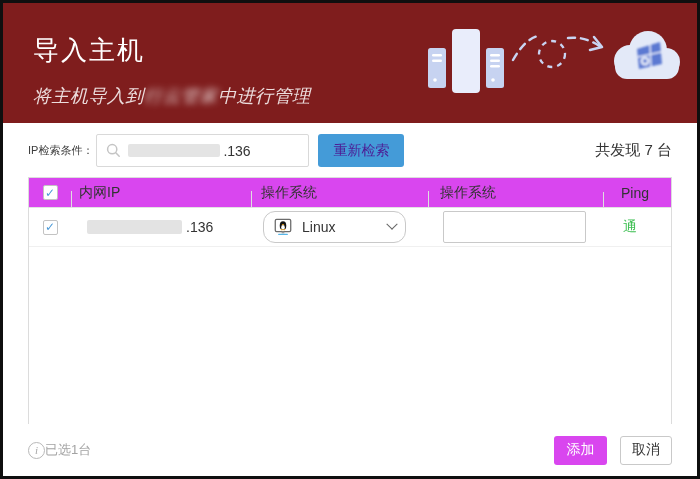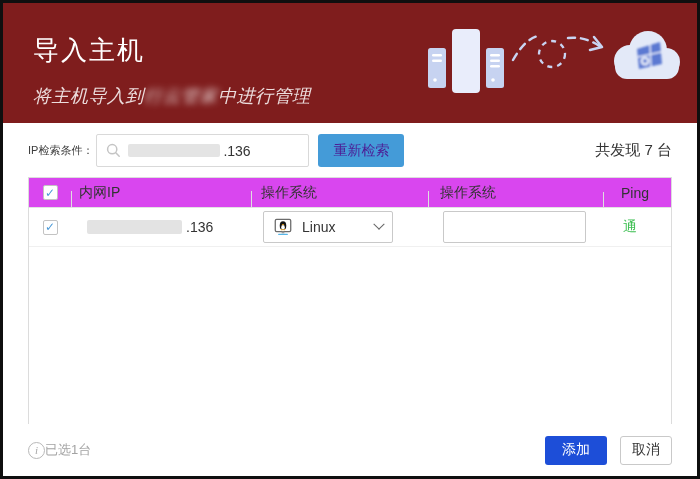--- a/index.html
+++ b/index.html
@@ -44,36 +44,36 @@
   .thead .sep{position:relative;}
   .thead .sep::before{content:"";position:absolute;left:0;top:7px;height:16px;width:1px;background:#dedede;}
   .trow .c-ip{padding-left:16px;display:flex;align-items:center;}
   .trow .c-os{padding-left:12px;}
   .trow .c-host{padding-left:15px;}
   .trow .c-ping{padding-left:20px;}
   .checkbox{width:15px;height:15px;border:1px solid #c3c3c3;border-radius:2px;background:#fff;
     display:inline-flex;align-items:center;justify-content:center;cursor:pointer;}
   .checkbox.checked::after{content:"✓";font-size:12px;line-height:1;color:#4b9ad8;font-weight:bold;}
   .row-blob{width:95px;height:14px;background:#e3e3e3;border-radius:2px;margin-right:4px;display:inline-block;}
-  .os-select{width:130px;height:32px;border:1px solid #c9c9c9;border-radius:2px;background:#fff;
+  .os-select{width:143px;height:32px;border:1px solid #c9c9c9;border-radius:12px;background:#fff;
     display:inline-flex;align-items:center;padding:0 9px;cursor:pointer;}
   .os-select .os-label{font-size:14px;color:#333;margin-left:9px;}
   .chevron{margin-left:auto;width:8px;height:8px;border-right:1.6px solid #666;border-bottom:1.6px solid #666;
     transform:rotate(45deg) translate(-2px,-2px);}
   .host-input{width:143px;height:32px;border:1px solid #c9c9c9;border-radius:2px;padding:0 8px;
     font-size:14px;font-family:inherit;outline:none;}
   .ping-ok{color:#3ebf52;font-size:14px;}
   
   .footer{position:absolute;left:0;right:0;bottom:0;height:52px;display:flex;align-items:center;
     padding:0 25px;background:#fff;}
   .info-circle{width:17px;height:17px;border:1px solid #b8b8b8;border-radius:50%;display:inline-flex;
     align-items:center;justify-content:center;color:#a8a8a8;font-size:11px;font-family:"Liberation Serif",serif;font-style:italic;}
   .sel-text{margin-left:0;font-size:13px;color:#a3a3a3;}
   .f-spacer{flex:1;}
-  .btn-add{width:62px;height:29px;background:#1d4ed8;color:#fff;border:none;border-radius:3px;
+  .btn-add{width:53px;height:29px;background:#d946ef;color:#fff;border:none;border-radius:3px;
     font-size:14px;font-family:inherit;cursor:pointer;}
   .btn-cancel{width:52px;height:29px;margin-left:13px;background:#fff;color:#333;border:1px solid #c9c9c9;
     border-radius:3px;font-size:14px;font-family:inherit;cursor:pointer;}
 </style>
 </head>
 <body>
 
 <div class="window">
 
   <div class="hdr">

